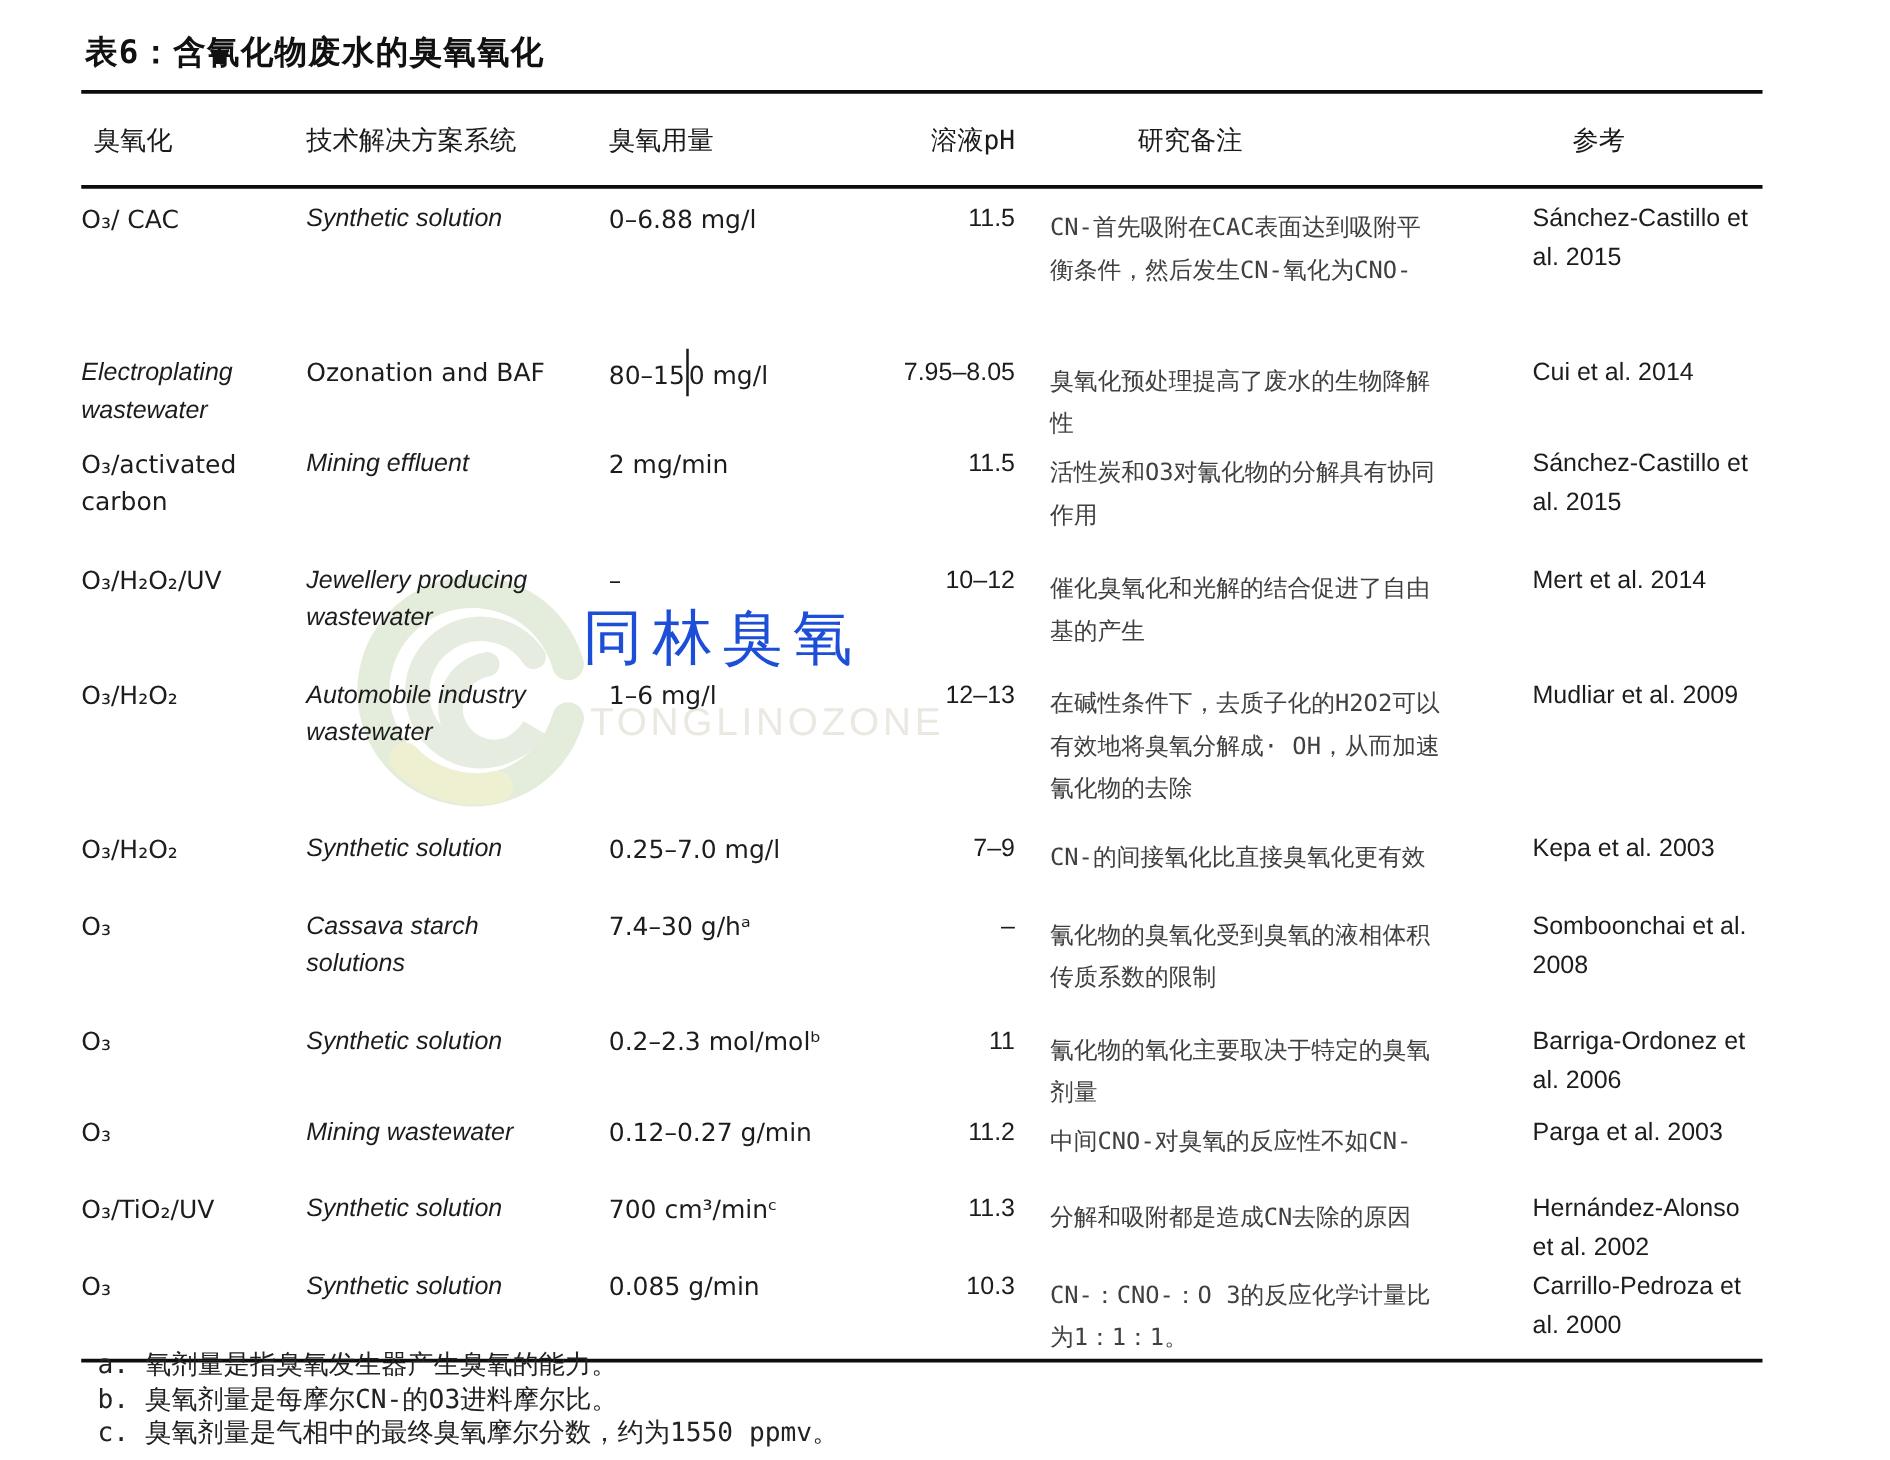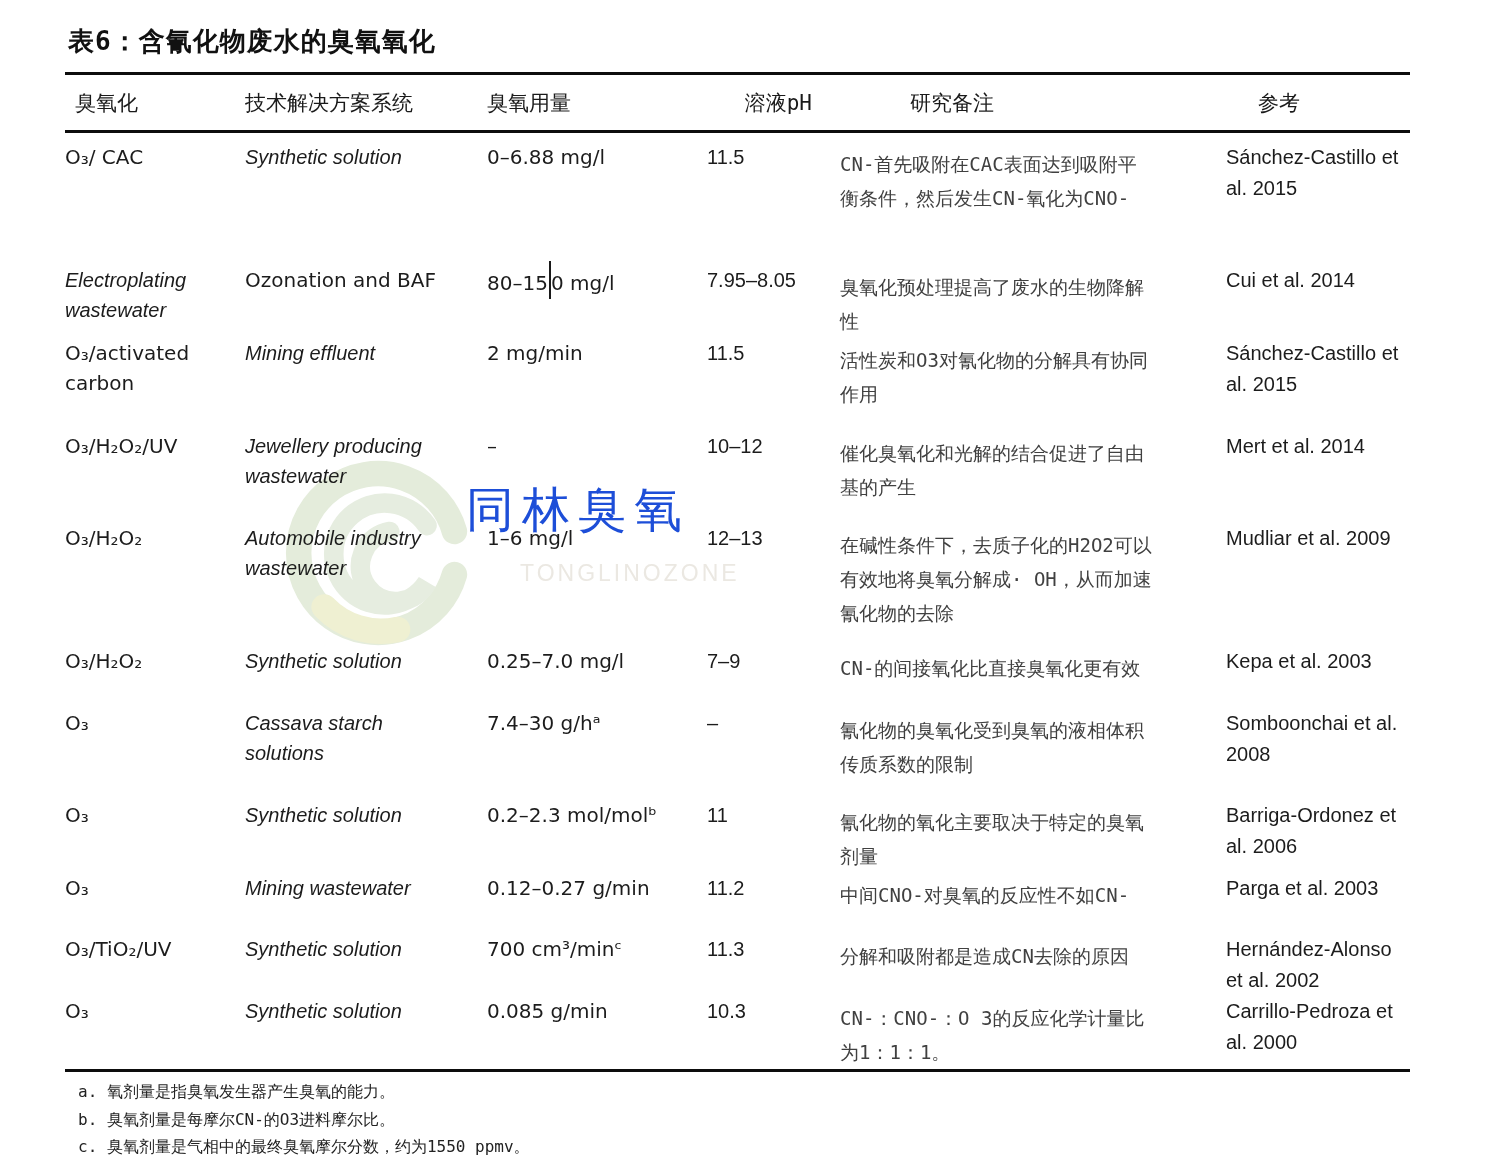--- a/index.html
+++ b/index.html
@@ -14,40 +14,40 @@
   
   .watermark{position:absolute;left:0;top:0;width:1512px;height:1168px;z-index:0;pointer-events:none;}
   .wm-logo{position:absolute;left:280px;top:455px;}
   .wm-cjk{
     position:absolute;left:466px;top:478px;
     font-size:48px;font-weight:500;letter-spacing:8px;color:#1d4ed8;
     font-family:Liberation Sans, sans-serif;white-space:nowrap;
   }
   .wm-latin{
     position:absolute;left:472px;top:560px;
-    font-size:23px;font-weight:400;letter-spacing:3px;color:#ebe8e2;
-    font-family:"Liberation Sans",sans-serif;white-space:nowrap;margin-left:48px;
+    font-size:31px;font-weight:400;letter-spacing:3px;color:#ebe8e2;
+    font-family:"Liberation Sans",sans-serif;white-space:nowrap;
   }
 
   
   .title{
     position:absolute;left:68px;top:24px;margin:0;z-index:2;
     font-size:26px;font-weight:600;color:#111;
     font-family:"DejaVu Sans Mono",sans-serif;letter-spacing:1px;
   }
 
   
   .tbl{position:absolute;left:65px;top:72px;width:1345px;z-index:1;}
   .rule{height:3px;background:#0d0d0d;width:1345px;}
   .grid{
     display:grid;
     grid-template-columns:180px 242px 220px 105px 414px 184px;
     align-items:start;
   }
-  .header{height:55px;align-items:center;}
+  .header{height:73px;align-items:center;}
   .th{
     font-size:21px;color:#1a1a1a;font-weight:500;
     font-family:"DejaVu Sans Mono",sans-serif;
   }
   .th.h1{padding-left:10px;}
   .th.h4{text-align:right;}
   .th.h5{padding-left:98px;}
   .th.h6{padding-left:32px;}
 
   .tbody{padding-top:9px;}
@@ -61,38 +61,38 @@
   .row:nth-child(7){min-height:92px;}
   .row:nth-child(8){min-height:62px;}
   .row:nth-child(9){min-height:61px;}
   .row:nth-child(10){min-height:62px;}
   .row:nth-child(11){min-height:62px;}
 
   .c{font-size:20px;line-height:30px;color:#1c1c1c;}
   .c1{font-family:"DejaVu Sans",sans-serif;padding-right:30px;}
   .c2{padding-right:27px;font-style:italic;}
   .c3{font-family:"DejaVu Sans",sans-serif;padding-right:10px;}
-  .c4{white-space:nowrap;}
+  .c4{text-align:right;white-space:nowrap;}
   .c5{
     font-family:"DejaVu Sans Mono",sans-serif;
     font-size:19px;line-height:34px;color:#404040;
     padding:5px 74px 0 28px;
   }
   .c6{line-height:31px;}
 
   .caret{
     display:inline-block;width:2px;height:38px;background:#1a1a1a;
     vertical-align:middle;position:relative;top:-4px;margin:0 0 0 1px;
   }
 
   
   .footnotes{
     position:absolute;left:78px;top:1078px;z-index:1;
     font-family:"DejaVu Sans Mono",sans-serif;
-    font-size:16px;color:#222;
+    font-size:21px;color:#222;
   }
   .fn{line-height:27.5px;}
 </style>
 </head>
 <body>
 
 <div class="page">
 
   <div class="watermark">
     <svg class="wm-logo" width="196" height="196" viewBox="-100 -100 200 200">

